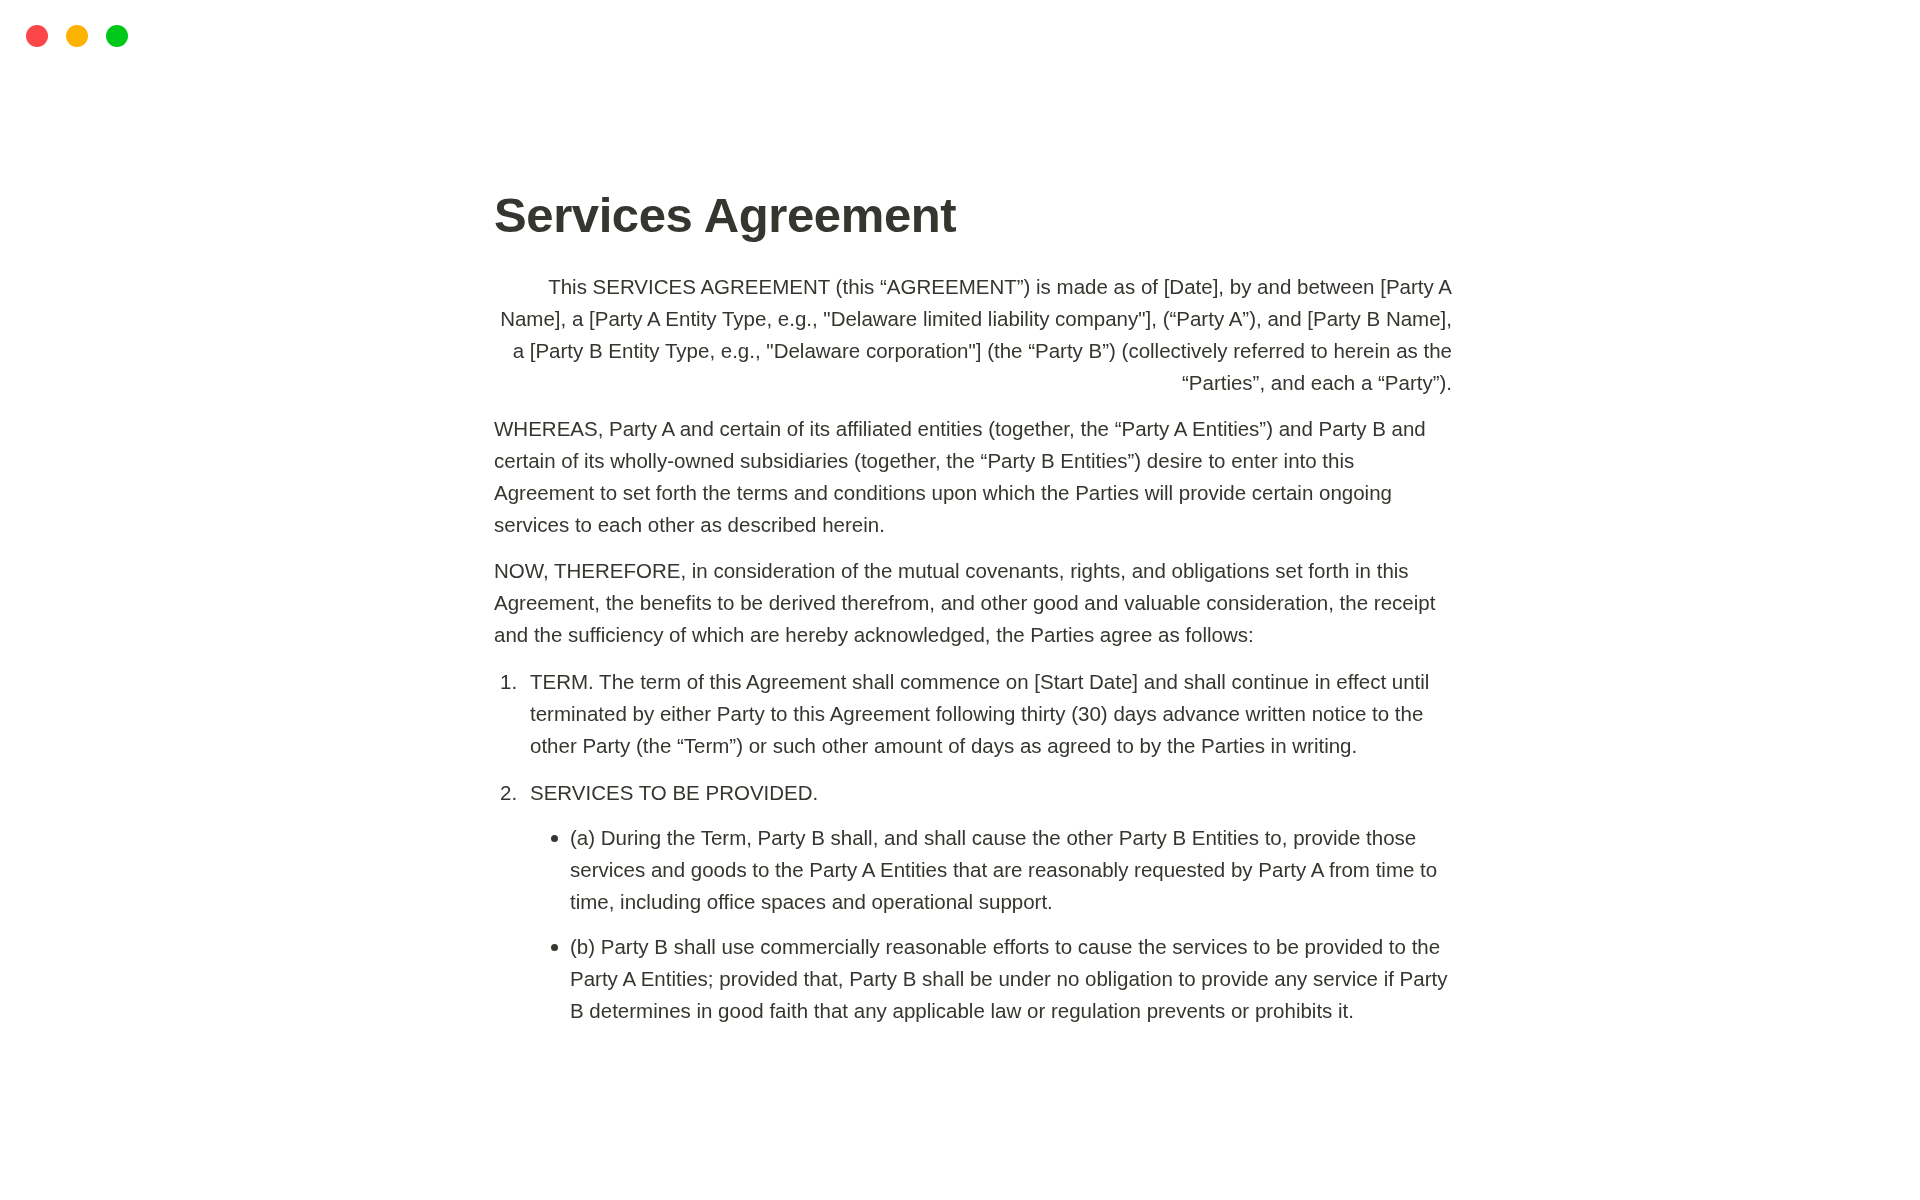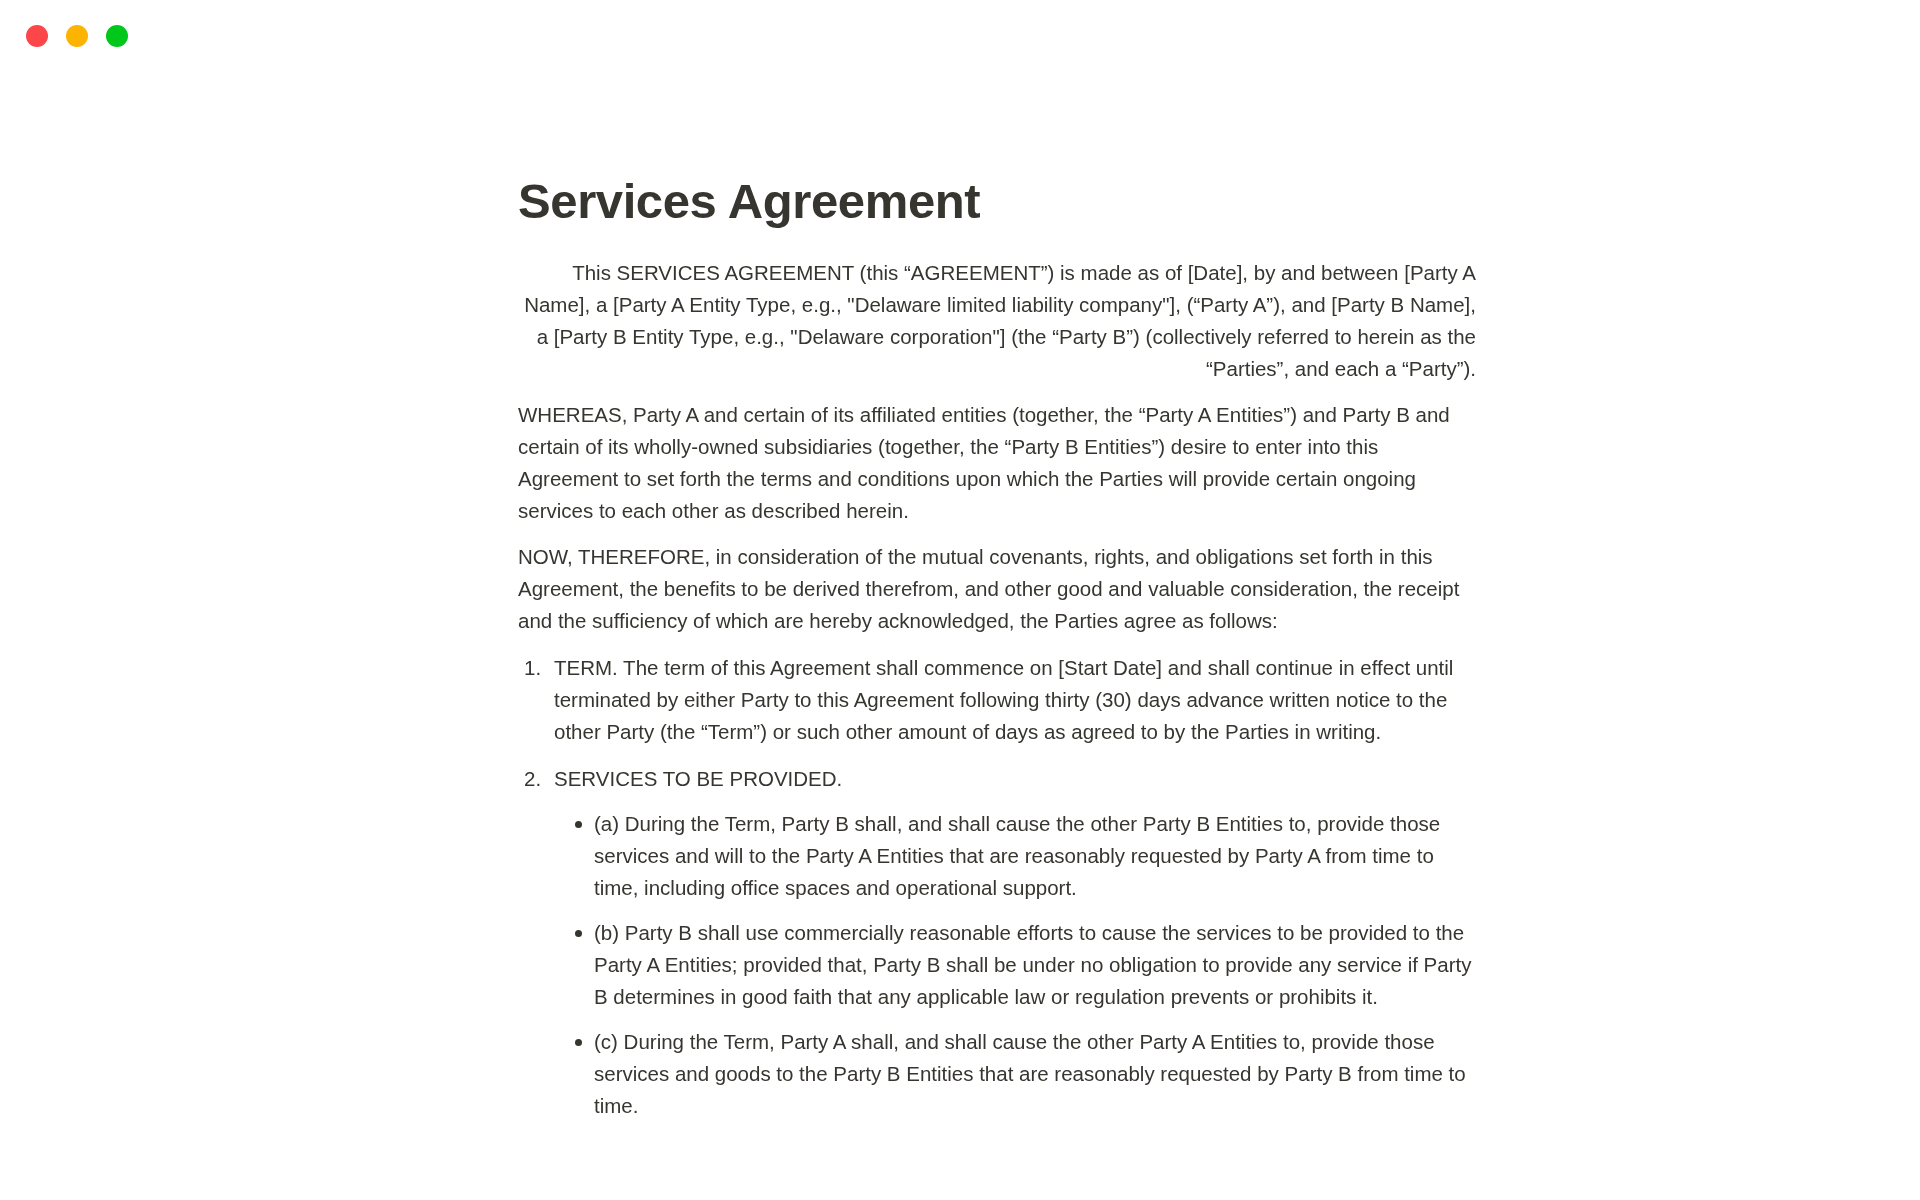--- a/index.html
+++ b/index.html
@@ -24,23 +24,22 @@
   .traffic-dot {
     width: 22px;
     height: 22px;
     border-radius: 50%;
     cursor: default;
   }
   
   .doc {
     position: absolute;
     left: 494px;
-    top: 172px;
+    top: 186px;
     width: 958px;
-    margin-left: 24px;
   }
   .doc-title {
     font-size: 49px;
     line-height: 1.2;
     font-weight: 700;
     letter-spacing: -0.4px;
     margin: 0 0 26px 0;
     color: #37352f;
   }
   .para {
@@ -104,30 +103,24 @@
 
   <div class="num-item">
     <div class="marker">2.</div>
     <div class="item-body"><span class="bold">SERVICES TO BE PROVIDED.</span><span></span></div>
   </div>
 
   <div class="bullet-item">
     <div class="dot-col">
         <div class="dot"></div>
       </div>
-    <div class="item-body">(a) During the Term, Party B shall, and shall cause the other Party B Entities to, provide those services and will to the Party A Entities that are reasonably requested by Party A from time to time, including office spaces and operational support.</div>
+    <div class="item-body">(a) During the Term, Party B shall, and shall cause the other Party B Entities to, provide those services and goods to the Party A Entities that are reasonably requested by Party A from time to time, including office spaces and operational support.</div>
   </div>
 
   <div class="bullet-item">
     <div class="dot-col">
         <div class="dot"></div>
       </div>
     <div class="item-body">(b) Party B shall use commercially reasonable efforts to cause the services to be provided to the Party A Entities; provided that, Party B shall be under no obligation to provide any service if Party B determines in good faith that any applicable law or regulation prevents or prohibits it.</div>
   </div>
 
-  <div class="bullet-item">
-    <div class="dot-col">
-        <div class="dot"></div>
-      </div>
-    <div class="item-body">(c) During the Term, Party A shall, and shall cause the other Party A Entities to, provide those services and goods to the Party B Entities that are reasonably requested by Party B from time to time.</div>
-  </div>
 
 </div>
 
 </body></html>

